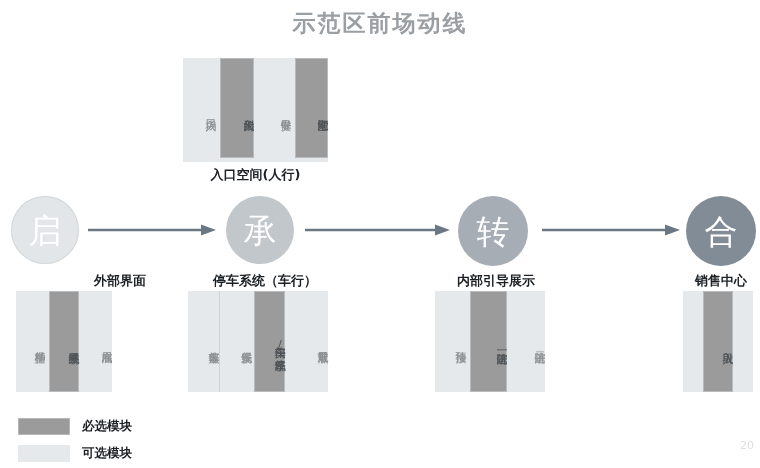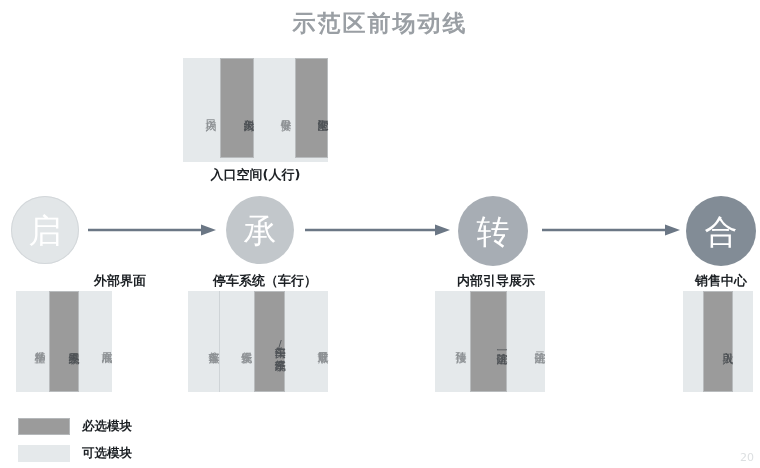--- a/index.html
+++ b/index.html
@@ -124,21 +124,21 @@
     font-size: 12.5px;
     font-weight: bold;
     color: #1c2024;
     white-space: nowrap;
   }
 
   
   .page-number {
     position: absolute;
     right: 6px;
-    bottom: 4px;
+    bottom: 16px;
     font-size: 11px;
     color: #dcdfe1;
     text-align: center;
   }
 </style>
 </head>
 <body>
 
 <div class="slide">
 

